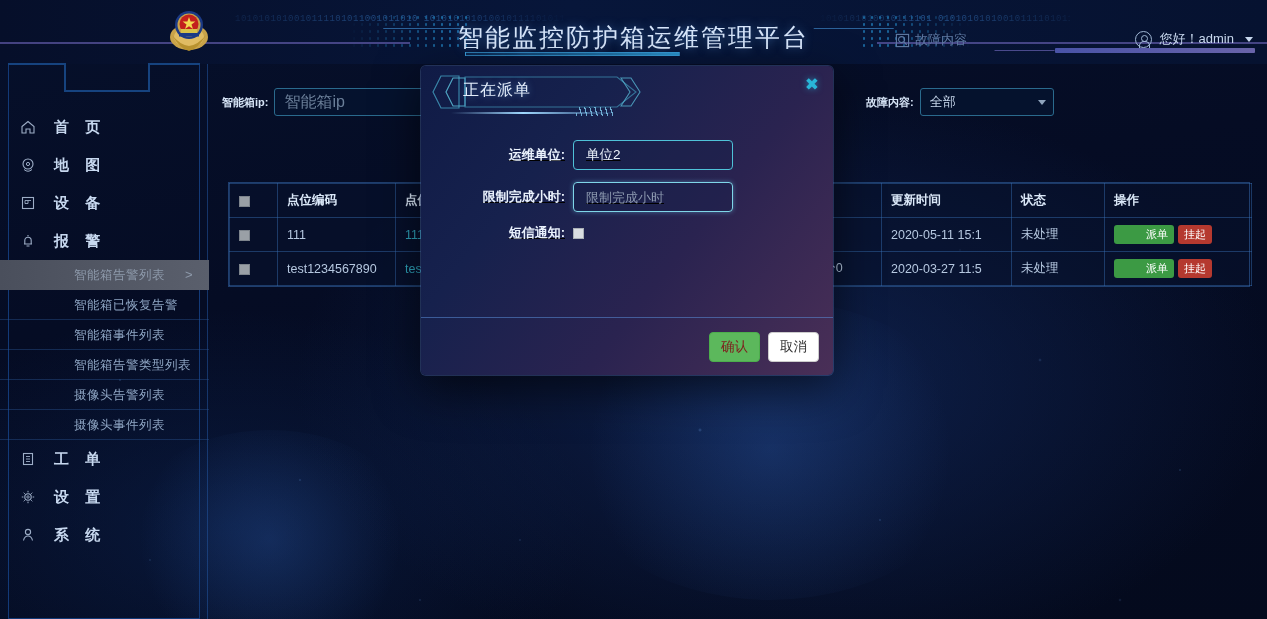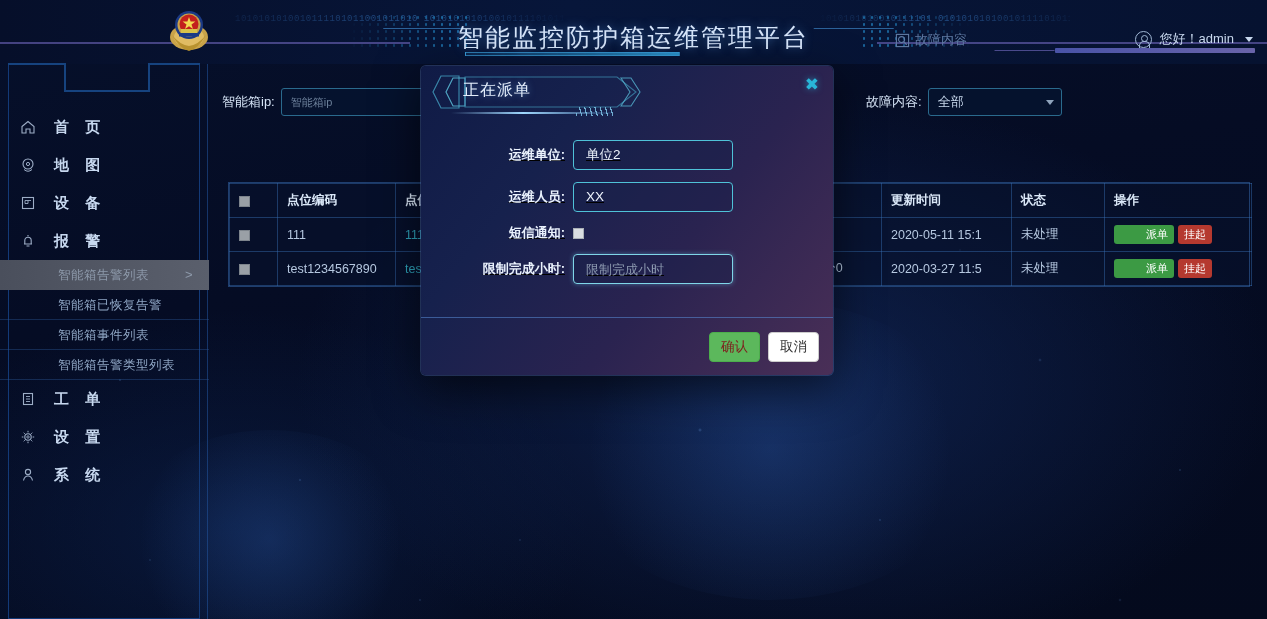--- a/index.html
+++ b/index.html
@@ -128,41 +128,41 @@
 
   .menu { position: absolute; left: 0; top: 44px; width: 209px; }
   .menu-top {
     display: flex; align-items: center; gap: 18px;
     height: 38px; padding-left: 20px; color: #c7d8ef; font-size: 15px; letter-spacing: 6px;
     font-weight: 700; cursor: pointer;
   }
   .menu-top .mi { width: 16px; height: 16px; flex: none; opacity:.9; }
   .submenu { }
   .sub-item {
-    height: 30px; line-height: 30px; padding-left: 58px; font-size: 12.5px;
+    height: 30px; line-height: 30px; padding-left: 74px; font-size: 12.5px;
     color: #8fa6c4; border-bottom: 1px solid rgba(40,80,140,.45);
     cursor: pointer; position: relative; letter-spacing: .5px;
   }
   .sub-item:last-child { }
   .sub-item.active {
     background: linear-gradient(90deg, #4a4f5c, #5a5f6c);
     color: #8e9aab; border-bottom: none;
   }
   .sub-item.active::after {
     content: '>'; position: absolute; right: 16px; top: 0; color: #8e9aab; font-size: 13px;
   }
 
   
   .main { position: absolute; left: 208px; top: 64px; right: 0; bottom: 0; }
   .filters { position: absolute; left: 14px; top: 24px; }
   .frow { display: flex; align-items: center; margin-bottom: 17px; }
-  .flabel { color: #d6e4f6; font-size: 13px; font-weight: 400; margin-right: 6px; white-space: nowrap; }
+  .flabel { color: #d6e4f6; font-size: 11px; font-weight: 700; margin-right: 6px; white-space: nowrap; }
   .finput {
     width: 200px; height: 28px; background: rgba(6,20,48,.75);
-    border: 1px solid #2a6a8d; border-radius: 3px; color: #8fa4bd; font-size: 11px;
+    border: 1px solid #2a6a8d; border-radius: 3px; color: #8fa4bd; font-size: 16px;
     padding: 12px 9px; outline: none;
   }
   .finput::placeholder { color: #6b7f99; }
   .fselect-wrap { position: relative; }
   .fselect {
     width: 134px; height: 28px; background: rgba(6,20,48,.75);
     border: 1px solid #2a6a8d; border-radius: 3px; color: #c6d6ea; font-size: 13px;
     padding: 0 22px 0 9px; line-height: 26px;
   }
   .fselect .tri { position: absolute; right: 8px; top: 12px; width: 0; height: 0;
@@ -348,20 +348,22 @@
             </svg>
         </span>
         <span>报 警</span>
       </div>
 
       <div class="submenu" id="submenu">
           <div class="sub-item active"><span>智能箱告警列表</span></div>
           <div class="sub-item"><span>智能箱已恢复告警</span></div>
           <div class="sub-item"><span>智能箱事件列表</span></div>
           <div class="sub-item"><span>智能箱告警类型列表</span></div>
+          <div class="sub-item"><span>摄像头告警列表</span></div>
+          <div class="sub-item"><span>摄像头事件列表</span></div>
         </div>
 
       <div class="menu-top">
         <span class="mi">
           <svg viewBox="0 0 16 16" width="16" height="16">
               <rect x="3.5" y="2.5" width="9" height="11" fill="none" stroke="#aebfd8" stroke-width="1.1"></rect>
               <path d="M6 5.5h4 M6 8h4 M6 10.5h4" stroke="#aebfd8" stroke-width=".9"></path>
             </svg>
         </span>
         <span>工 单</span>
@@ -478,39 +480,30 @@
         <div class="mrow">
           <span class="mlabel">运维单位:</span>
           <div class="msel-wrap">
             <div class="msel">
               <span>单位2</span>
             </div>
             <span class="tri"></span>
           </div>
         </div>
 
+
         <div class="mrow">
-          <span class="mlabel">运维人员:</span>
-          <div class="msel-wrap">
-            <div class="msel">
-              <span>XX</span>
-            </div>
-            <span class="tri"></span>
-          </div>
+          <span class="mlabel">限制完成小时:</span>
+          <input class="minput" value="" placeholder="限制完成小时" style="">
         </div>
 
         <div class="mrow">
           <span class="mlabel">短信通知:</span>
           <span class="mcheck"></span>
         </div>
-
-        <div class="mrow">
-          <span class="mlabel">限制完成小时:</span>
-          <input class="minput" value="" placeholder="限制完成小时" style="">
-        </div>
       </div>
 
       <div class="modal-foot">
         <button class="btn btn-ok">确认</button>
         <button class="btn btn-cancel">取消</button>
       </div>
     </div>
 
   </div>
 </div>

